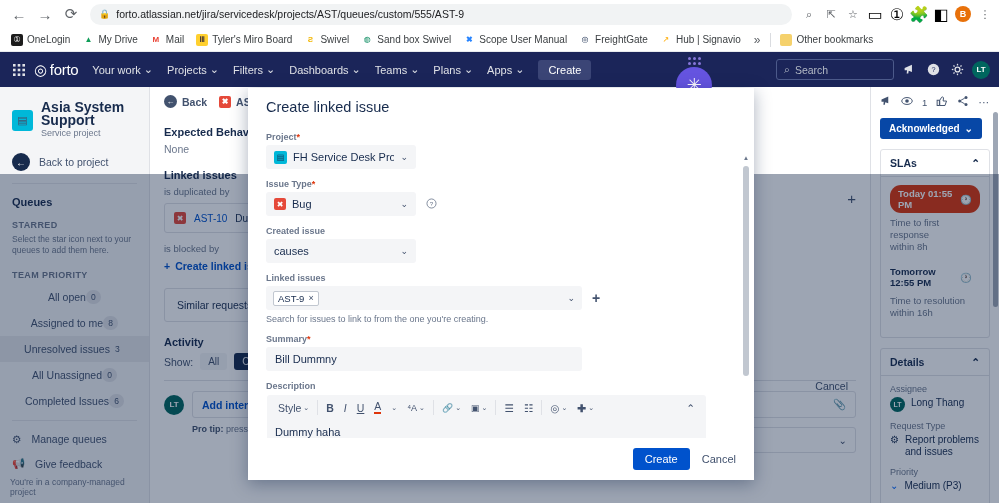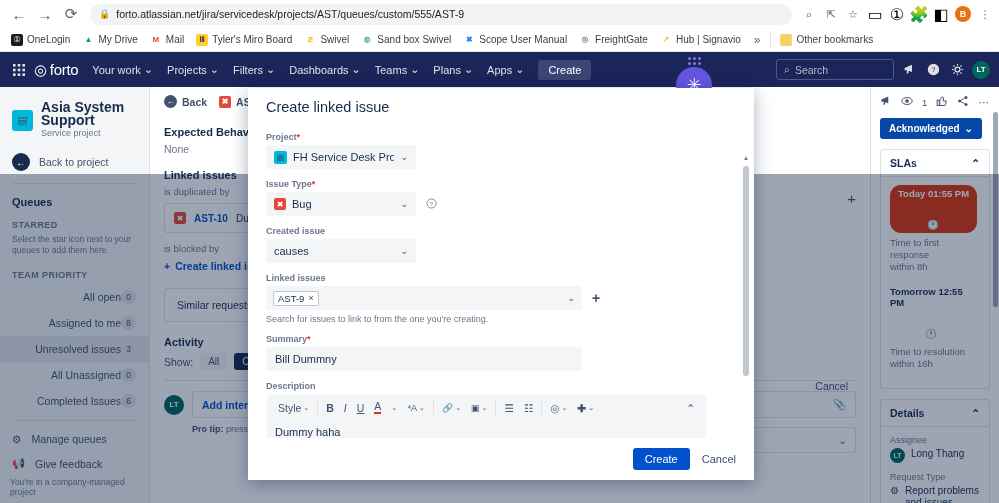--- a/index.html
+++ b/index.html
@@ -114,21 +114,21 @@
   .back-row { display: flex; align-items: center; gap: 9px; padding: 6px 12px; }
   .back-ico {
     width: 18px; height: 18px; border-radius: 50%; background: #172b4d; color: #fff;
     font-size: 10px; display: flex; align-items: center; justify-content: center; flex: none;
   }
   .sb-divider { height: 1px; background: #dfe1e6; margin: 6px 12px; }
   .sb-title { font-size: 11px; color: #172b4d; font-weight: 700; padding: 6px 12px 4px; }
   .sb-group { font-size: 9px; color: #6b778c; font-weight: 700; letter-spacing: .4px; padding: 8px 12px 4px; }
   .sb-note { font-size: 8.5px; color: #6b778c; padding: 0 12px 6px; line-height: 11px; }
   .sb-row {
-    display: flex; align-items: center; justify-content: flex-end;
+    display: flex; align-items: center; justify-content: center;
     padding: 6px 13px; font-size: 10.5px; color: #42526e;
   }
   .sb-row.active { background: #e4e6ea; }
   .sb-count {
     background: #dfe1e6; color: #42526e; font-size: 8.5px; border-radius: 9px;
     min-width: 15px; height: 14px; display: flex; align-items: center; justify-content: center; padding: 0 4px;
   }
   .sb-row.active .sb-count { background: transparent; }
   .sb-link { display: flex; align-items: center; gap: 10px; padding: 6px 12px; font-size: 10.5px; color: #42526e; }
   .sb-footnote { position: absolute; bottom: 6px; left: 0; width: 150px; font-size: 8.5px; color: #6b778c; padding: 0 10px; }
@@ -144,21 +144,21 @@
   .bug-ico { width: 12px; height: 12px; background: #e5493a; border-radius: 2px; display: flex; align-items: center; justify-content: center; color: #fff; font-size: 8px; flex: none;}
   .main-body { padding: 2px 14px; font-size: 10.5px; color: #172b4d; }
   .sec-label { font-size: 11px; font-weight: 600; color: #172b4d; margin: 8px 0 5px; }
   .sec-value { font-size: 10.5px; color: #6b778c; margin-bottom: 14px;}
   .sub-label { font-size: 9.5px; color: #6b778c; margin: 4px 0 6px; }
   .link-card {
     border: 1px solid #dfe1e6; border-radius: 3px; padding: 7px 9px;
     display: flex; align-items: center; gap: 8px; font-size: 10px; margin-bottom: 10px;
     max-width: 420px;
   }
-  .link-key { color: #0052cc; font-weight: 700; font-size: 10px; }
+  .link-key { color: #0052cc; font-weight: 400; font-size: 10px; }
   .link-sum { color: #172b4d; }
   .status-chip { margin-left:auto; background:#e3fcef; color:#006644; font-size:8.5px; font-weight:700; padding:2px 6px; border-radius:3px; display:flex; align-items:center; gap:3px;}
   .create-link { color: #0052cc; font-size: 10.5px; font-weight: 600; display: flex; align-items: center; gap: 5px; margin: 6px 0 16px;}
   .similar-box { border: 1px solid #dfe1e6; border-radius: 3px; padding: 10px 12px; font-size: 10.5px; color: #172b4d; display:flex; align-items:center; justify-content:space-between; max-width: 420px; margin-bottom:14px;}
   .activity-row { display: flex; align-items: center; gap: 7px; font-size: 10.5px; color: #42526e; margin-bottom: 10px;}
   .seg { padding: 3px 8px; border-radius: 3px; font-size: 10px; }
   .seg.on { background: #172b4d; color: #fff; }
   .seg.off { background: #f4f5f7; color: #42526e; }
   .hr-line { height:1px; background:#dfe1e6; margin: 8px 0;}
   .comment-row { display: flex; align-items: center; gap: 8px; margin-top: 10px; }
@@ -184,21 +184,21 @@
     border-radius: 3px; display: inline-flex; align-items: center; gap: 5px; margin-bottom: 10px;
   }
   .rp-card { border: 1px solid #dfe1e6; border-radius: 3px; margin-bottom: 10px; }
   .rp-card-head {
     display: flex; align-items: center; justify-content: space-between;
     padding: 7px 9px; font-size: 10.5px; font-weight: 600; border-bottom: 1px solid #dfe1e6;
   }
   .rp-card-body { padding: 8px 9px; }
   .sla-chip {
     background: #de350b; color: #fff; font-size: 9.5px; font-weight: 700; border-radius: 11px;
-    padding: 3px 8px; display: inline-flex; align-items: center; gap: 20px; margin-bottom: 4px; flex-direction: column;
+    padding: 3px 8px; display: inline-flex; align-items: center; gap: 4px; margin-bottom: 4px;
   }
   .sla-chip.plain { background: transparent; color: #172b4d; padding-left: 0; font-weight: 600;}
   .sla-text { font-size: 9.5px; color: #6b778c; line-height: 12px; margin-bottom: 10px; }
   .det-label { font-size: 9px; color: #6b778c; margin-bottom: 3px; }
   .det-val { font-size: 10px; color: #172b4d; display: flex; align-items: flex-start; gap: 6px; margin-bottom: 9px; line-height: 12px;}
   .det-av { width: 15px; height: 15px; border-radius: 50%; background: #00665e; color:#fff; font-size:7px; display:flex;align-items:center;justify-content:center;font-weight:bold;flex:none;}
   .prio-ico { color: #0065ff; font-size: 10px; }
 
   
   .page-scroll { position:absolute; right:1px; top:25px; width:5px; height:195px; background:#5e6c84; border-radius:3px; opacity:.6;}

